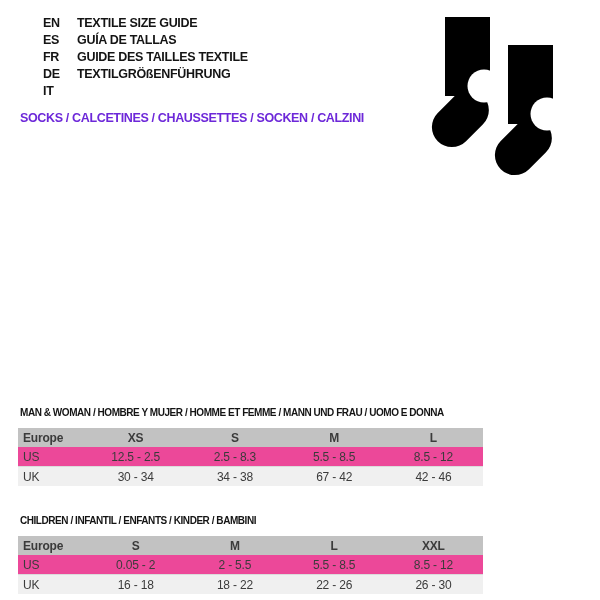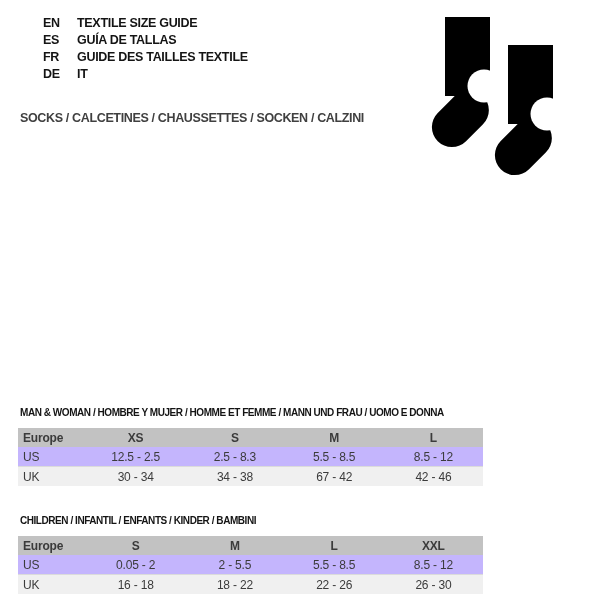--- a/index.html
+++ b/index.html
@@ -13,21 +13,21 @@
     position:absolute; left:23px; top:15px;
     display:grid; grid-template-columns:34px auto;
     font-weight:bold; font-size:12.5px; line-height:17px;
     letter-spacing:-0.3px; color:#141414; white-space:nowrap;margin-left:20px;
   }
 
   
   .category-line {
     position:absolute; left:20px; top:111px;
     font-weight:bold; font-size:12.5px; letter-spacing:-0.35px;
-    color:#404040; white-space:nowrap;
+    color:#6d28d9; white-space:nowrap;
   }
 
   
   .socks-icon {position:absolute; left:419px; top:14px; width:150px; height:170px;}
 
   
   .table-block {position:absolute; left:18px; width:465px;}
   .tb1 {top:406px;}
   .tb2 {top:514px;}
   .table-title {
@@ -35,38 +35,39 @@
     line-height:14px; margin:0 0 8px 2px; color:#141414; white-space:nowrap;
   }
   table.size-table {
     width:100%; border-collapse:collapse; table-layout:fixed;
     font-size:12px; letter-spacing:-0.2px; color:#3b3b3b;
   }
   .size-table th {
     background:#c2c2c2; font-weight:bold; height:19px;
     text-align:center; padding:0;
   }
-  .size-table td {height:19px; text-align:center; padding:0; background:#c4b5fd;}
+  .size-table td {height:19px; text-align:center; padding:0; background:#ec4899;}
   .size-table th.rowhead, .size-table td.rowhead {text-align:left; padding-left:5px;}
   .size-table tr.row-us td {border-bottom:1px solid #dbdbdb;}
   .size-table tr.row-uk td {background:#f0f0f0;}
 </style>
 </head>
 <body>
 
 <div class="page">
 
   <div class="lang-block">
     <span>EN</span>
     <span>TEXTILE SIZE GUIDE</span>
     <span>ES</span>
     <span>GUÍA DE TALLAS</span>
     <span>FR</span>
     <span>GUIDE DES TAILLES TEXTILE</span>
     <span>DE</span>
+    <span>TEXTILGRÖßENFÜHRUNG</span>
     <span>IT</span>
   </div>
 
   <div class="category-line">SOCKS / CALCETINES / CHAUSSETTES / SOCKEN / CALZINI</div>
 
   <svg class="socks-icon" viewBox="0 0 150 170" xmlns="http://www.w3.org/2000/svg" aria-hidden="true">
     <g transform="translate(8,0)">
 
       <g fill="#000000">
         <rect x="18" y="3" width="45" height="79"></rect>

